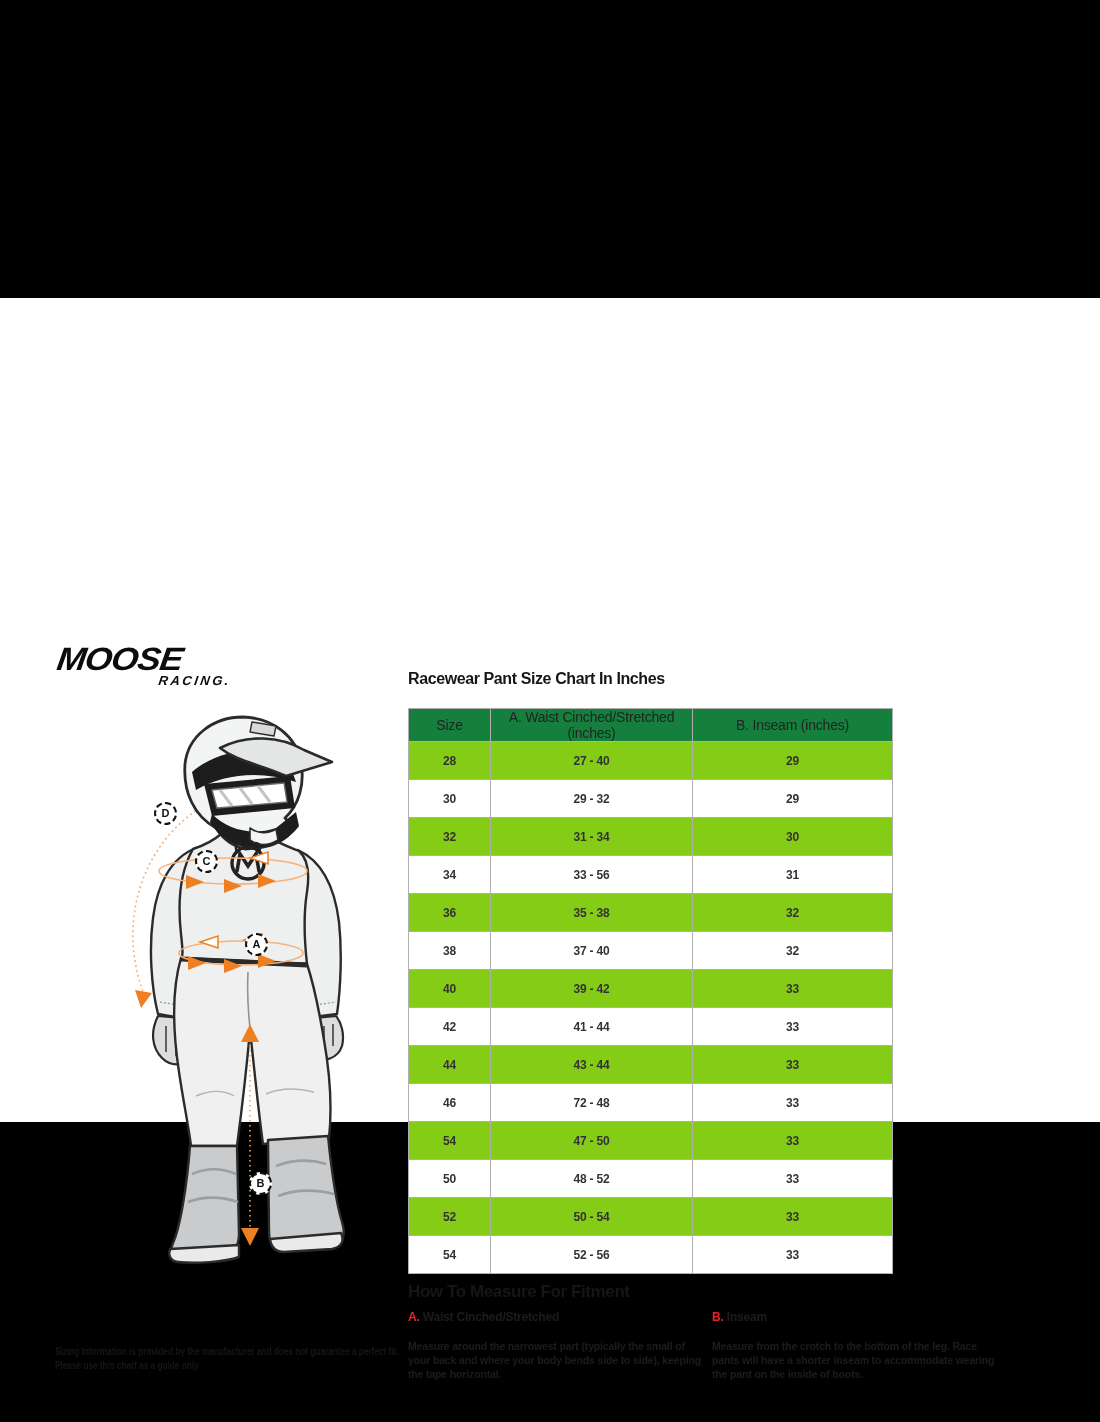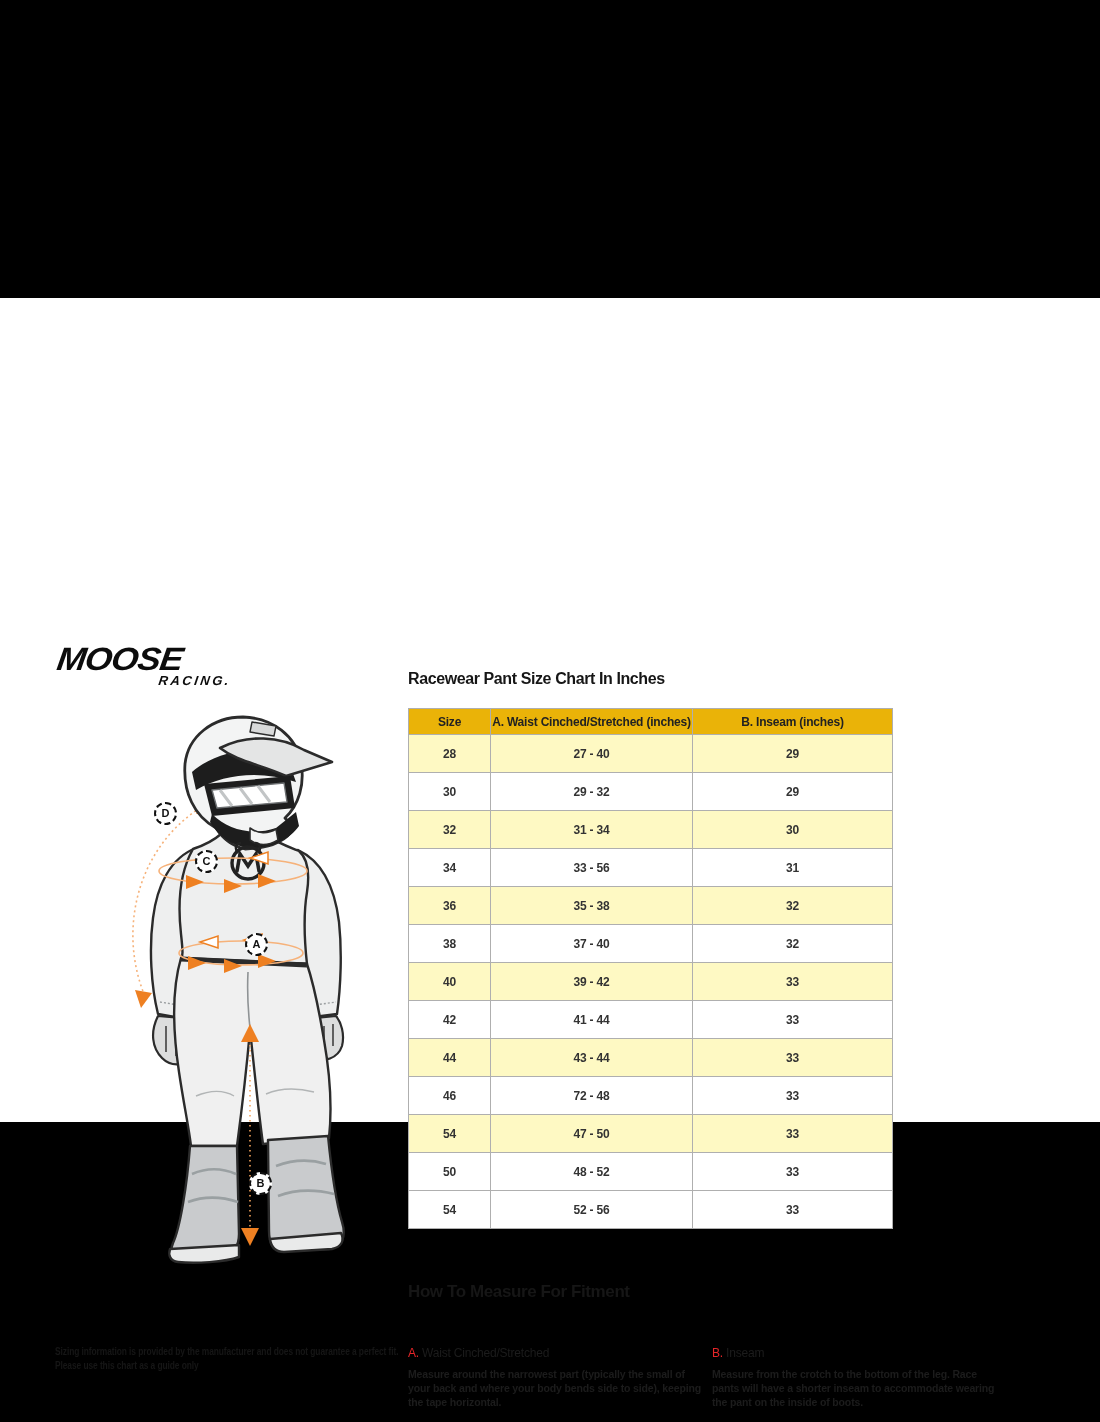--- a/index.html
+++ b/index.html
@@ -30,35 +30,35 @@
   }
   table.size-table {
     position:absolute; left:408px; top:410px; width:484px;
     border-collapse:collapse; table-layout:fixed;
   }
   .size-table col.c1 { width:82px; } .size-table col.c2 { width:202px; } .size-table col.c3 { width:200px; }
   .size-table th, .size-table td {
     border:1px solid #afafaf; text-align:center; vertical-align:middle;
     letter-spacing:-.2px;
   }
-  .size-table th { height:26px; background:#eab308; font-size:12px; font-weight:700; color:#222; }
+  .size-table th { height:26px; background:#15803d; font-size:14px; font-weight:400; color:#222; }
   .size-table td { height:38px; font-size:12px; font-weight:700; color:#333; background:#fff; }
-  .size-table tr.shade td { background:#fef9c3; }
+  .size-table tr.shade td { background:#84cc16; }
   
   .howto-heading {
     position:absolute; left:408px; top:984px; font-size:17px; font-weight:800;
     letter-spacing:-.4px; color:#161616;
   }
   .measure-section { position:absolute; top:1012px; }
   .measure-section.sec-a { left:408px; width:298px; }
   .measure-section.sec-b { left:712px; width:292px; }
-  .measure-label { font-size:12px; font-weight:400; color:#1c1c1c; letter-spacing:-.2px;margin-top:36px; }
+  .measure-label { font-size:12px; font-weight:700; color:#1c1c1c; letter-spacing:-.2px; }
   .measure-label .prefix { color:#e52528; }
   .measure-body {
-    margin-top:8px; font-size:10.5px; font-weight:600; line-height:1.32;
+    margin-top:16px; font-size:10.5px; font-weight:600; line-height:1.32;
     color:#1c1c1c; letter-spacing:-.15px;
   }
   
   .disclaimer {
     position:absolute; left:55px; top:1046px; font-size:10.5px; font-weight:600;
     color:#161616; line-height:1.35; letter-spacing:-.1px;
     transform:scaleX(.8); transform-origin:left top; white-space:nowrap;
   }
   
   .figure-wrap { position:absolute; left:100px; top:398px; width:320px; height:600px; }
@@ -250,20 +250,25 @@
           <tr class="shade">
         <td>54</td>
         <td>47 - 50</td>
         <td>33</td>
       </tr>
           <tr>
         <td>50</td>
         <td>48 - 52</td>
         <td>33</td>
       </tr>
+          <tr class="shade">
+        <td>52</td>
+        <td>50 - 54</td>
+        <td>33</td>
+      </tr>
           <tr>
         <td>54</td>
         <td>52 - 56</td>
         <td>33</td>
       </tr>
         </tbody>
     </table>
 
     <div class="howto-heading">How To Measure For Fitment</div>
 

